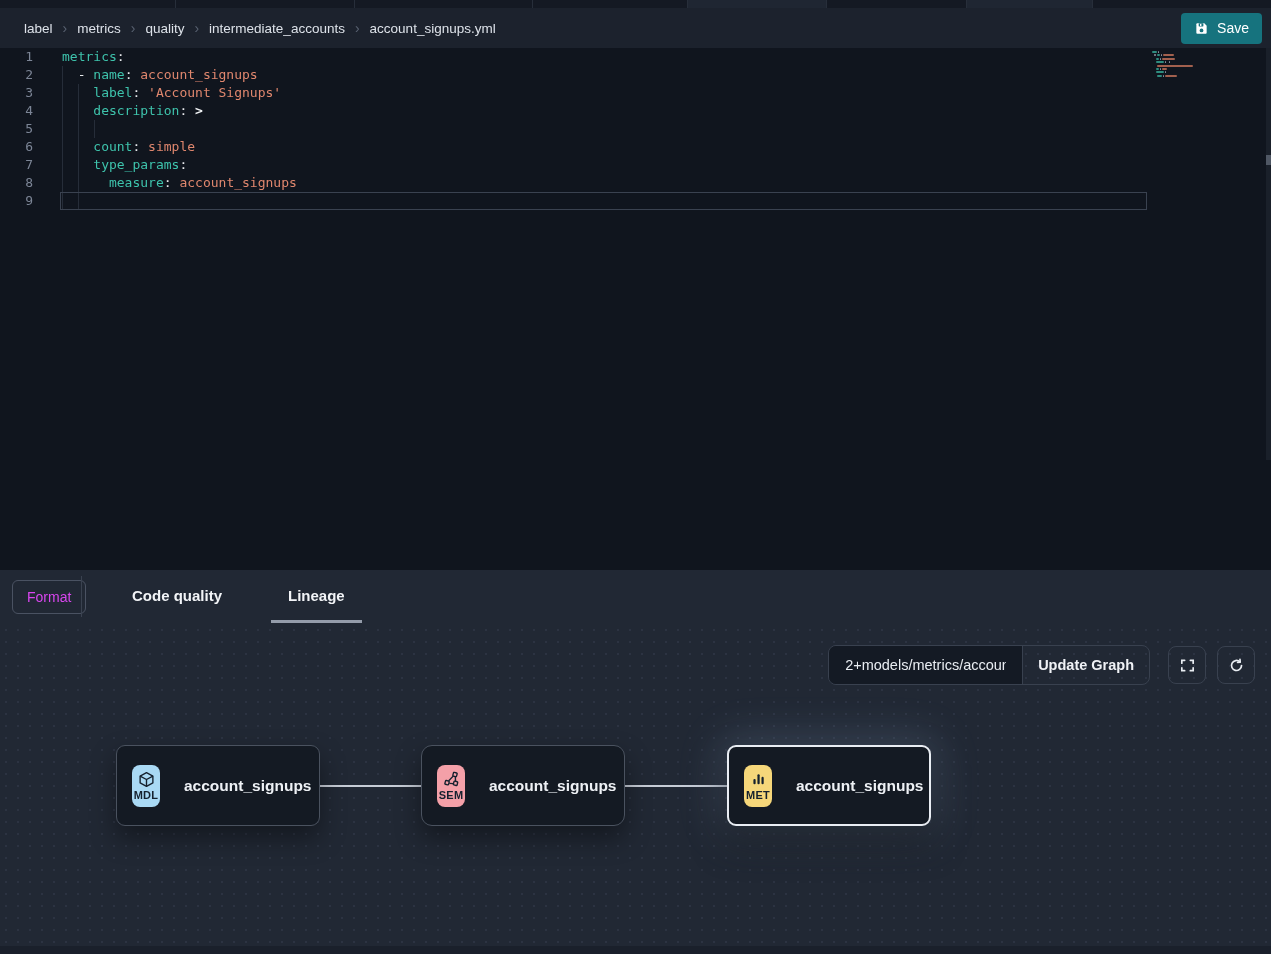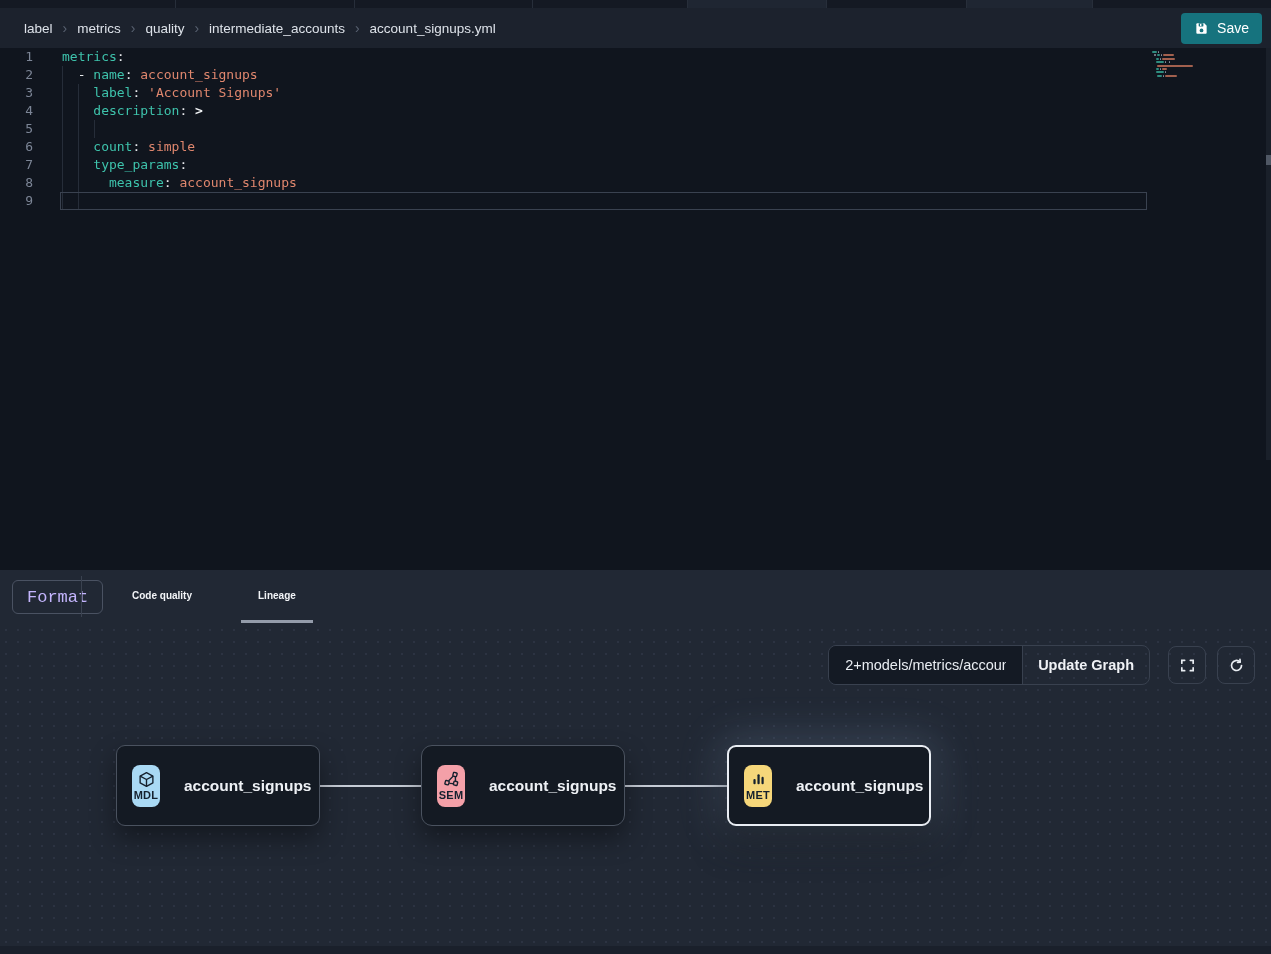--- a/index.html
+++ b/index.html
@@ -45,24 +45,24 @@
   .mm-bar { height:2px; border-radius:1px; }
   .mm-key { background:#2f8d80; } .mm-value { background:#a2604e; }
   .mm-punc { background:#8b93a1; } .mm-plain { background:transparent; }
   .ed-scrolltrack { position:absolute; right:0; top:0; width:5px; height:412px; background:#1a202a; }
   .ed-scrollthumb { position:absolute; right:0; top:107px; width:5px; height:10px; background:#4f5764; }
 
   
   .panel { position:absolute; left:0; top:570px; width:1271px; height:384px; background:#212834; }
   .format-btn { position:absolute; left:12px; top:10px; height:34px; padding:0 14px;
                 background:transparent; border:1px solid #4a5262; border-radius:6px;
-                color:#c4b5fd; font-size:17px; font-family:Liberation Mono, monospace; cursor:pointer; }
+                color:#d946ef; font-size:14px; font-family:Liberation Sans, sans-serif; cursor:pointer; }
   .tab-divider { position:absolute; left:81px; top:6px; width:1px; height:41px; background:#3a4250; }
   .tabs { position:absolute; left:115px; top:0; height:53px; display:flex; gap:32px; }
-  .tab { display:flex; align-items:center; padding:10px 17px; font-size:10px; font-weight:600;
+  .tab { display:flex; align-items:center; padding:10px 17px; font-size:15px; font-weight:600;
          color:#f2f4f7; border-bottom:3px solid transparent; cursor:pointer; }
   .tab.active { border-bottom-color:#949caa; }
 
   .graph-bg { position:absolute; left:0; top:54px; right:0; bottom:8px;
               background-image:radial-gradient(circle, #2c3342 1px, transparent 1.2px);
               background-size:12px 12px; }
   .bottom-strip { position:absolute; left:0; bottom:0; width:100%; height:8px; background:#1a202b; }
 
   .controls { position:absolute; right:16px; top:75px; display:flex; align-items:center; }
   .selector-group { display:flex; height:40px; border:1px solid #39414f; border-radius:8px; overflow:hidden; }

